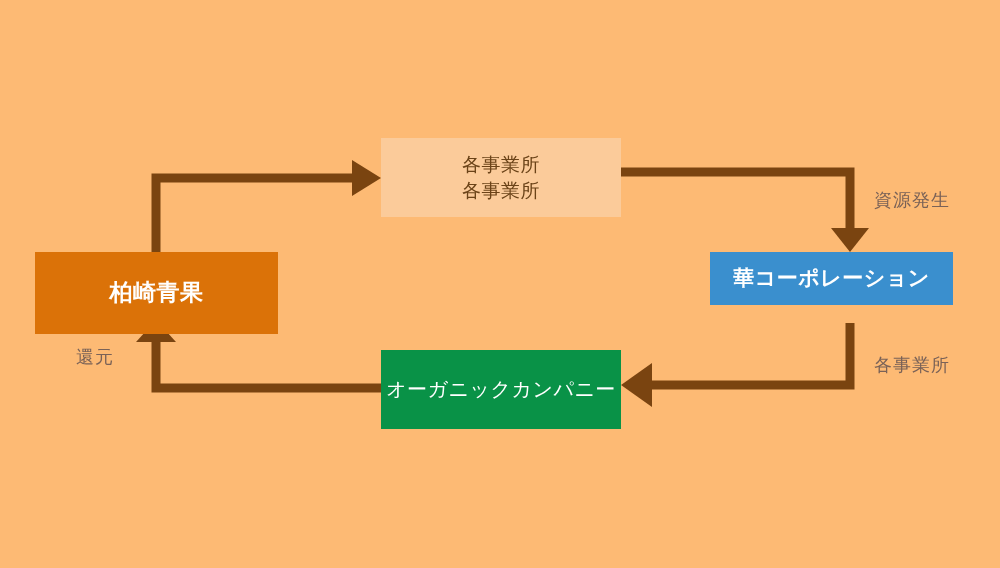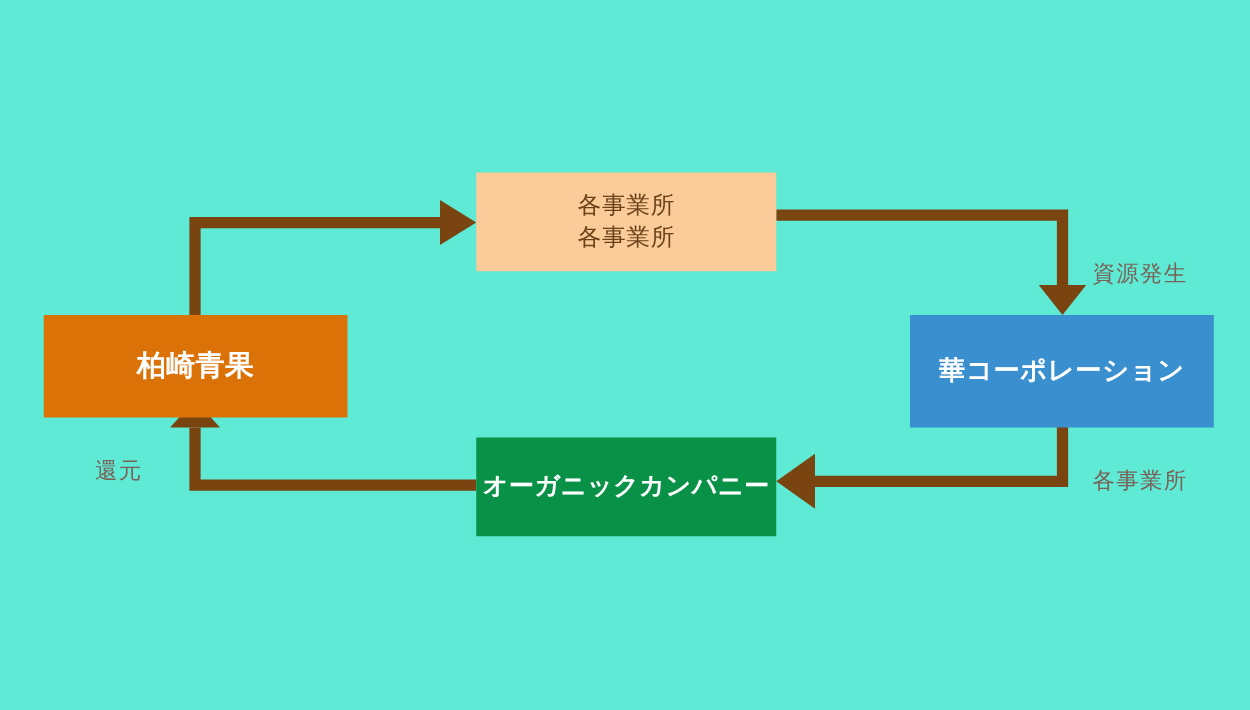--- a/index.html
+++ b/index.html
@@ -7,21 +7,21 @@
     padding: 0;
     background: #ffffff;
   }
   body {
     font-family: "Liberation Sans", "DejaVu Sans", sans-serif;
   }
   #canvas {
     position: relative;
     width: 1000px;
     height: 568px;
-    background: #5eead4;
+    background: #fdba74;
     overflow: hidden;
   }
   .node {
     position: absolute;
     display: flex;
     align-items: center;
     justify-content: center;
     text-align: center;
     box-sizing: border-box;
     line-height: 1.35;
@@ -43,47 +43,46 @@
     left: 35px;
     top: 252px;
     width: 243px;
     height: 82px;
     background: #db7208;
     color: #ffffff;
     font-size: 23px;
     font-weight: 600;
   }
   #node-hana {
-    left: 728px;
+    left: 710px;
     top: 252px;
     width: 243px;
-    height: 90px;
+    height: 53px;
     background: #3a8fce;
     color: #ffffff;
     font-size: 21px;
     font-weight: 600;
   }
   #node-organic {
     left: 381px;
     top: 350px;
     width: 240px;
     height: 79px;
     background: #099247;
     color: #ffffff;
     font-size: 20px;
-    font-weight: 700;
+    font-weight: 400;
     align-items: center;
   }
   .edge-label {
     position: absolute;
     color: #7a6257;
     font-size: 18px;
     letter-spacing: 1px;
     white-space: nowrap;
-    margin-top: 19px;
   }
   #label-shori {
     left: 424px;
     top: 277px;
     width: 160px;
     text-align: center;
     line-height: 1.6;
     color: #7a6257;
   }
   #label-shigen {

